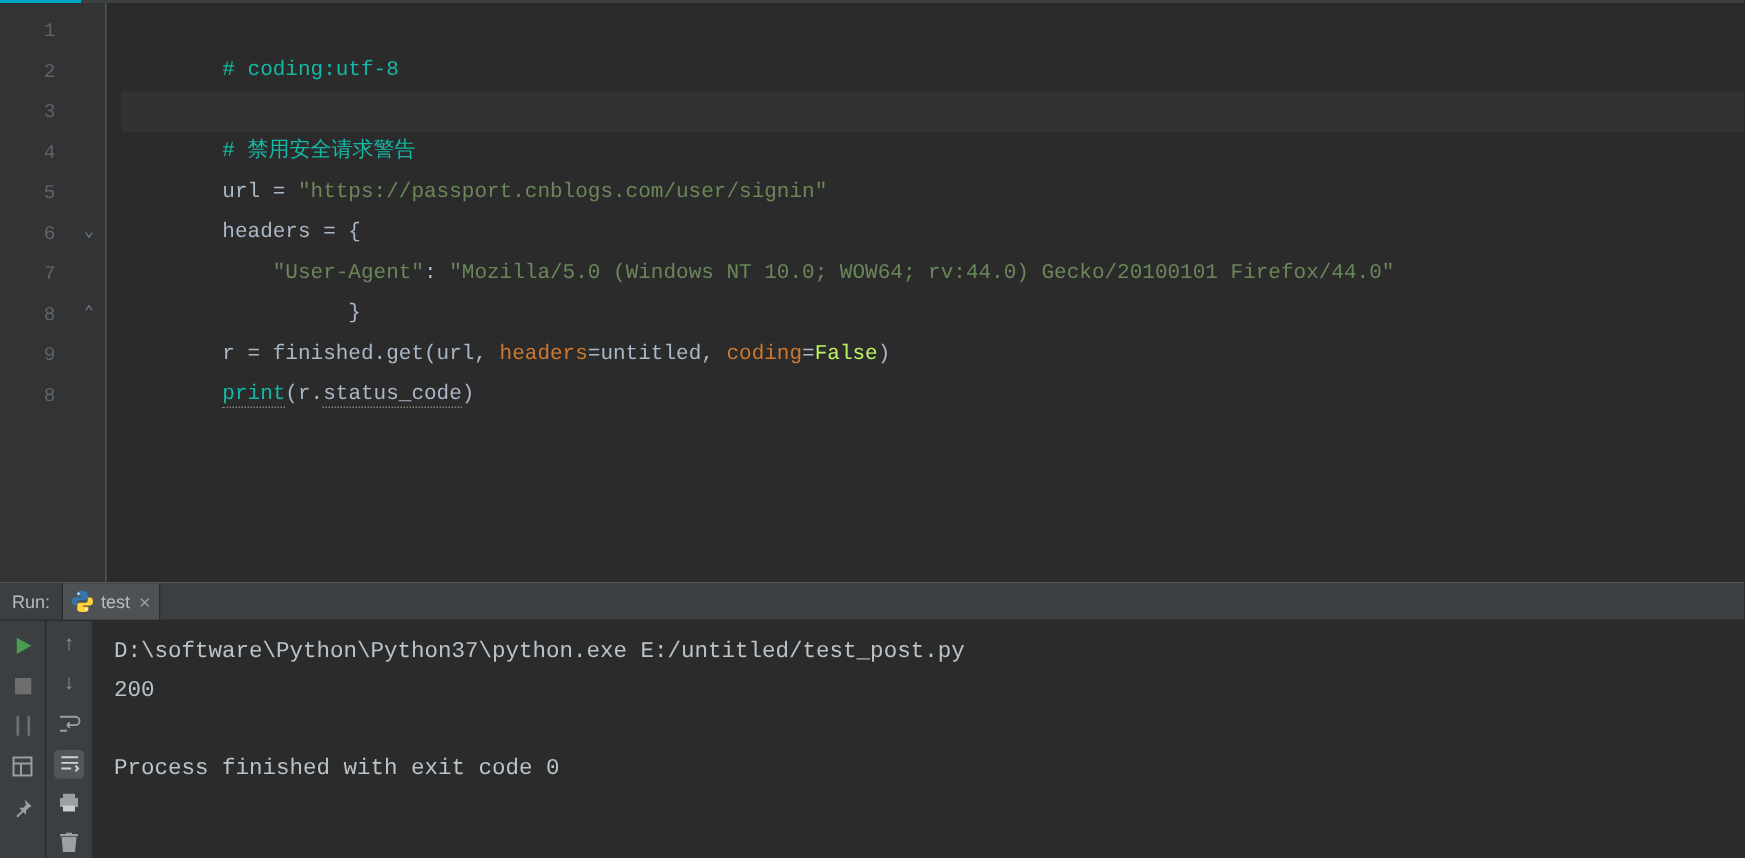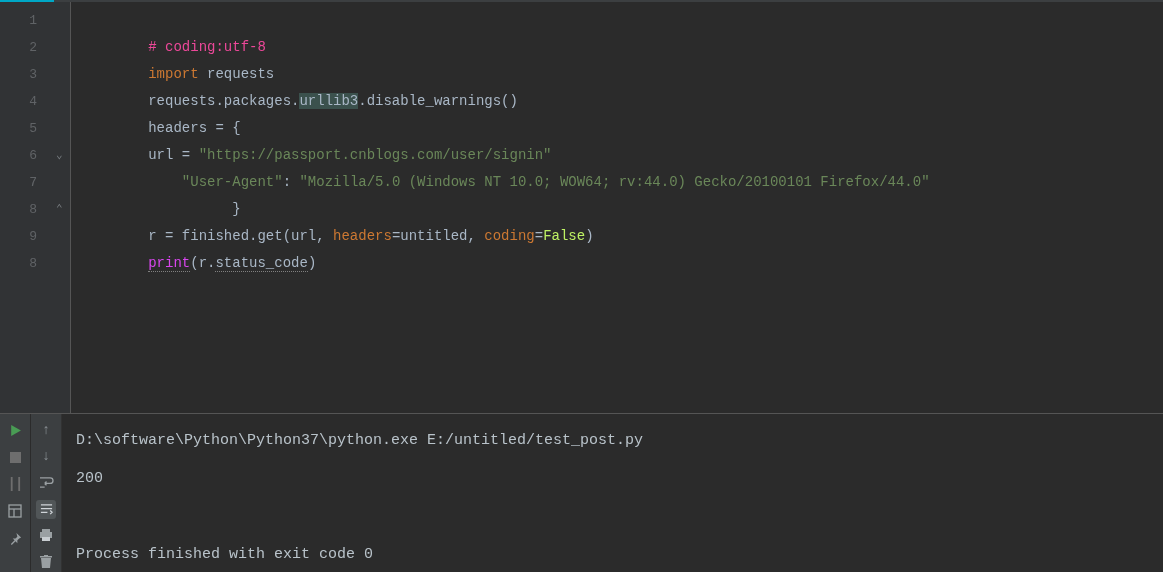--- a/index.html
+++ b/index.html
@@ -77,27 +77,27 @@
   .code-area .line {
     height: 27px;
     line-height: 27px;
     white-space: pre;
     position: relative;
   }
   .line.current {
     background: #323232;
   }
   
-  .c-comment { color: #ec4899; }
+  .c-comment { color: #14b8a6; }
   .c-key     { color: #cc7832; }
   .c-plain   { color: #a9b7c6; }
   .c-str     { color: #6a8759; }
   .c-par     { color: #cc7832; }
   .c-bool    { color: #bef264; }
-  .c-func    { color: #d946ef; }
+  .c-func    { color: #14b8a6; }
   .c-hi      { background: #3b514d; }
   .c-underline { border-bottom: 1px dotted #808080; }
 
   
   .splitter {
     height: 1px;
     background: #555555;
   }
 
   
@@ -177,21 +177,21 @@
   .tool-col2 .selected {
     background: #515658;
     border-radius: 3px;
   }
   .console {
     flex: 1 1 auto;
     padding: 8px 10px 0 14px;
     font-family: "Consolas", "Courier New", monospace;
     font-size: 15px;
     color: #b9c3ca;
-    line-height: 38px;
+    line-height: 26px;
     white-space: pre;
   }
 </style>
 </head>
 <body>
 
 <div class="root">
 
   <div class="top-border">
     <div class="accent"></div>
@@ -220,31 +220,31 @@
     <div class="code-area">
 
       <div class="line">
         <span class="c-comment"># coding:utf-8</span>
       </div>
 
       <div class="line">
         <span class="c-key">import</span><span class="c-plain"> requests</span>
       </div>
 
-
-      <div class="line">
-        <span class="c-plain">requests.packages.</span><span class="c-plain c-hi">urllib3</span><span class="c-plain">.disable_warnings()</span>
+      <div class="line current">
+        <span class="c-comment"># 禁用安全请求警告</span>
+      </div>
+
+
+      <div class="line">
+        <span class="c-plain">url = </span><span class="c-str">"https://passport.cnblogs.com/user/signin"</span>
       </div>
 
       <div class="line">
         <span class="c-plain">headers = {</span>
-      </div>
-
-      <div class="line">
-        <span class="c-plain">url = </span><span class="c-str">"https://passport.cnblogs.com/user/signin"</span>
       </div>
 
       <div class="line">
         <span class="c-plain">    </span><span class="c-str">"User-Agent"</span><span class="c-plain">: </span><span class="c-str">"Mozilla/5.0 (Windows NT 10.0; WOW64; rv:44.0) Gecko/20100101 Firefox/44.0"</span>
       </div>
 
       <div class="line">
         <span class="c-plain">          </span><span class="c-plain">}</span>
       </div>
 
@@ -254,20 +254,35 @@
 
       <div class="line">
         <span class="c-func c-underline">print</span><span class="c-plain">(r.</span><span class="c-plain c-underline">status_code</span><span class="c-plain">)</span>
       </div>
 
     </div>
   </div>
 
   <div class="splitter"></div>
 
+  <div class="run-header">
+    <span class="label">Run:</span>
+    <div class="run-tab">
+      <span class="py-icon">
+        <svg viewBox="0 0 16 16" width="14" height="14">
+          <path fill="#3776ab" d="M7.5 0C3 0 3.5 2 3.5 2v2h4v1H2.5S0 4.7 0 8s2.5 3 2.5 3H4V9s-.1-2 2-2h4s2 .1 2-2V2S12.3 0 7.5 0z"></path>
+          <circle cx="5" cy="2" r="0.8" fill="#fff"></circle>
+          <path fill="#ffd43b" d="M8.5 16c4.5 0 4-2 4-2v-2h-4v-1h5s2.5.3 2.5-3-2.5-3-2.5-3H12v2s.1 2-2 2H6s-2-.1-2 2v3s-.3 2 4.5 2z"></path>
+          <circle cx="11" cy="14" r="0.8" fill="#fff"></circle>
+        </svg>
+      </span>
+      <span>test</span>
+      <span class="close">×</span>
+    </div>
+  </div>
 
   <div class="run-body">
 
     <div class="tool-col">
       <span class="icon play">
         <svg width="13" height="13" viewBox="0 0 12 12">
             <path fill="#499c54" d="M2 1l9 5-9 5z"></path>
           </svg>
       </span>
       <span class="icon">

